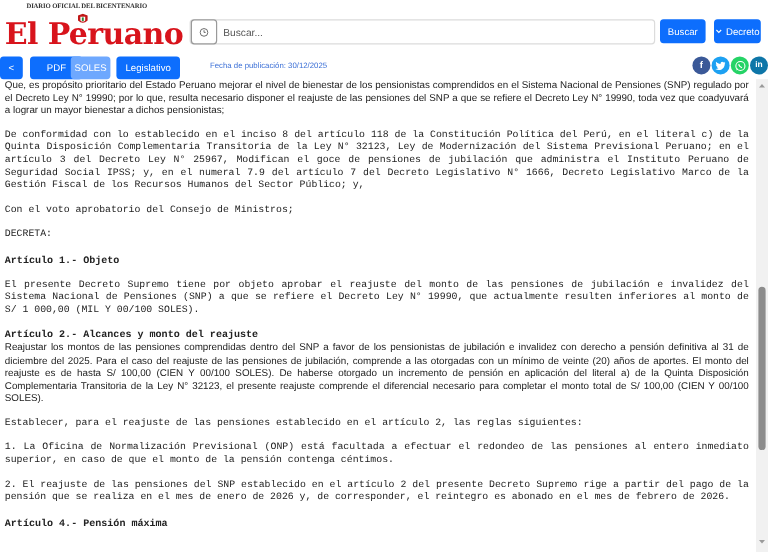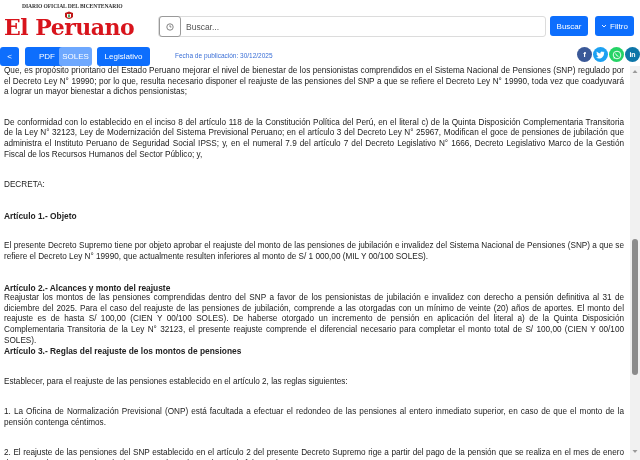--- a/index.html
+++ b/index.html
@@ -2,21 +2,21 @@
 <html><head>
 <meta charset="utf-8">
 <style>
   * { box-sizing: border-box; margin: 0; padding: 0; }
   html, body { width: 640px; height: 460px; overflow: hidden; background: #ffffff; }
   body { font-family: "Liberation Sans", sans-serif; color: #222; position: relative; }
 
   .header { position: absolute; left: 0; top: 0; width: 640px; height: 66px; background: #fff; }
   .logo-tagline { position: absolute; left: 22px; top: 3px; font-family: "Liberation Serif", serif; font-size: 5.6px; font-weight: bold; letter-spacing: -0.1px; color: #333; white-space: nowrap; }
   .logo-crest { position: absolute; left: 64px; top: 11px; width: 10px; height: 10px; }
-  .logo-text { position: absolute; left: 4px; top: 14px; font-family: "DejaVu Serif", serif; font-size: 22px; font-weight: bold; color: #d8141c; letter-spacing: -0.5px; white-space: nowrap; }
+  .logo-text { position: absolute; left: 4px; top: 14px; font-family: "DejaVu Serif", serif; font-size: 25px; font-weight: bold; color: #d8141c; letter-spacing: -0.5px; white-space: nowrap; }
 
   .search-box { position: absolute; left: 158px; top: 16px; width: 388px; height: 21px; border: 1px solid #dcdcdc; border-radius: 3px; background: #fff; }
   .search-icon-btn { position: absolute; left: 159px; top: 16px; width: 22px; height: 21px; border: 1px solid #9a9a9a; border-radius: 3px; background: #fff; display: flex; align-items: center; justify-content: center; }
   .search-input { position: absolute; left: 186px; top: 18px; width: 355px; height: 17px; border: none; outline: none; font-family: "Liberation Sans", sans-serif; font-size: 8.5px; color: #333; background: transparent; }
   .search-input::placeholder { color: #555; }
   .btn { position: absolute; background: #0d6efd; color: #fff; border: none; border-radius: 3px; font-family: "Liberation Sans", sans-serif; font-size: 8px; display: flex; align-items: center; justify-content: center; cursor: pointer; }
   .btn-buscar { left: 550px; top: 16px; width: 38px; height: 20px; }
   .btn-filtro { left: 595px; top: 16px; width: 39px; height: 20px; }
   .btn-back { left: 0; top: 47px; width: 19px; height: 19px; }
   .btn-pdf { left: 25px; top: 47px; width: 44px; height: 19px; }
@@ -25,21 +25,21 @@
   .pubdate { position: absolute; left: 175px; top: 52px; font-size: 6.5px; color: #3b6fd6; white-space: nowrap; }
 
   .social { position: absolute; top: 47px; width: 15px; height: 15px; border-radius: 50%; display: flex; align-items: center; justify-content: center; color: #fff; font-size: 8px; font-weight: bold; }
   .s-fb { left: 577px; background: #3b5998; }
   .s-tw { left: 593px; background: #1da1f2; }
   .s-wa { left: 609px; background: #25d366; }
   .s-in { left: 625px; background: #0e76a8; }
 
   .content { position: absolute; left: 0; top: 66px; width: 628px; height: 394px; overflow: hidden; padding: 0 4px 0 4px; }
   .content p { font-size: 8.2px; line-height: 10.6px; text-align: justify; color: #222; }
-  .content p.gap { margin-top: 20px; }
+  .content p.gap { margin-top: 10px; font-family: Liberation Mono, monospace; }
   .content p.h { font-weight: bold; font-size: 8.4px; }
 
   .scrollbar { position: absolute; left: 630px; top: 66px; width: 10px; height: 394px; background: #f1f1f1; }
   .scroll-up { position: absolute; left: 0; top: 3px; width: 10px; height: 8px; display: flex; justify-content: center; }
   .scroll-down { position: absolute; left: 0; bottom: 3px; width: 10px; height: 8px; display: flex; justify-content: center; }
   .scroll-thumb { position: absolute; left: 2px; top: 173px; width: 6px; height: 136px; background: #8c8c8c; border-radius: 3px; }
 </style>
 </head>
 <body>
 
@@ -58,21 +58,21 @@
       <circle cx="4" cy="4" r="3.2" fill="none" stroke="#666" stroke-width="0.8"></circle>
       <path d="M4 2.2 V4 H5.4" fill="none" stroke="#666" stroke-width="0.8"></path>
     </svg>
   </div>
   <input class="search-input" type="text" placeholder="Buscar..." style="">
   <button class="btn btn-buscar">Buscar</button>
   <button class="btn btn-filtro">
     <svg width="6" height="6" viewBox="0 0 6 6" style="margin-right:3px">
       <path d="M1 2 L3 4 L5 2" fill="none" stroke="#fff" stroke-width="0.9"></path>
     </svg>
-    <span>Filtro</span>
+    <span>Decreto</span>
   </button>
 
   <button class="btn btn-back">&lt;</button>
   <button class="btn btn-pdf">PDF</button>
   <button class="btn btn-html">SOLES</button>
   <button class="btn btn-cuad">Legislativo</button>
   <div class="pubdate">Fecha de publicación: 30/12/2025</div>
 
   <div class="social s-fb">
     <span style="font-family:'Liberation Sans',sans-serif;">f</span>
@@ -90,26 +90,26 @@
     </svg>
   </div>
   <div class="social s-in">
     <span style="font-size:7px;font-family:'Liberation Sans',sans-serif;">in</span>
   </div>
 </div>
 
 <div class="content">
   <p>Que, es propósito prioritario del Estado Peruano mejorar el nivel de bienestar de los pensionistas comprendidos en el Sistema Nacional de Pensiones (SNP) regulado por el Decreto Ley N° 19990; por lo que, resulta necesario disponer el reajuste de las pensiones del SNP a que se refiere el Decreto Ley N° 19990, toda vez que coadyuvará a lograr un mayor bienestar a dichos pensionistas;</p>
   <p class="gap">De conformidad con lo establecido en el inciso 8 del artículo 118 de la Constitución Política del Perú, en el literal c) de la Quinta Disposición Complementaria Transitoria de la Ley N° 32123, Ley de Modernización del Sistema Previsional Peruano; en el artículo 3 del Decreto Ley N° 25967, Modifican el goce de pensiones de jubilación que administra el Instituto Peruano de Seguridad Social IPSS; y, en el numeral 7.9 del artículo 7 del Decreto Legislativo N° 1666, Decreto Legislativo Marco de la Gestión Fiscal de los Recursos Humanos del Sector Público; y,</p>
+  <p class="gap">Con el voto aprobatorio del Consejo de Ministros;</p>
   <p class="gap">DECRETA:</p>
   <p class="gap h">Artículo 1.- Objeto</p>
   <p class="gap">El presente Decreto Supremo tiene por objeto aprobar el reajuste del monto de las pensiones de jubilación e invalidez del Sistema Nacional de Pensiones (SNP) a que se refiere el Decreto Ley N° 19990, que actualmente resulten inferiores al monto de S/ 1 000,00 (MIL Y 00/100 SOLES).</p>
   <p class="gap h">Artículo 2.- Alcances y monto del reajuste</p>
   <p>Reajustar los montos de las pensiones comprendidas dentro del SNP a favor de los pensionistas de jubilación e invalidez con derecho a pensión definitiva al 31 de diciembre del 2025. Para el caso del reajuste de las pensiones de jubilación, comprende a las otorgadas con un mínimo de veinte (20) años de aportes. El monto del reajuste es de hasta S/ 100,00 (CIEN Y 00/100 SOLES). De haberse otorgado un incremento de pensión en aplicación del literal a) de la Quinta Disposición Complementaria Transitoria de la Ley N° 32123, el presente reajuste comprende el diferencial necesario para completar el monto total de S/ 100,00 (CIEN Y 00/100 SOLES).</p>
-  <p class="h">Artículo 3.- Reglas del reajuste de los montos de pensiones</p>
   <p class="gap">Establecer, para el reajuste de las pensiones establecido en el artículo 2, las reglas siguientes:</p>
   <p class="gap">1. La Oficina de Normalización Previsional (ONP) está facultada a efectuar el redondeo de las pensiones al entero inmediato superior, en caso de que el monto de la pensión contenga céntimos.</p>
   <p class="gap">2. El reajuste de las pensiones del SNP establecido en el artículo 2 del presente Decreto Supremo rige a partir del pago de la pensión que se realiza en el mes de enero de 2026 y, de corresponder, el reintegro es abonado en el mes de febrero de 2026.</p>
   <p class="gap h">Artículo 4.- Pensión máxima</p>
 
 </div>
 
 <div class="scrollbar">
   <div class="scroll-up">
     <svg width="6" height="5" viewBox="0 0 6 5">

